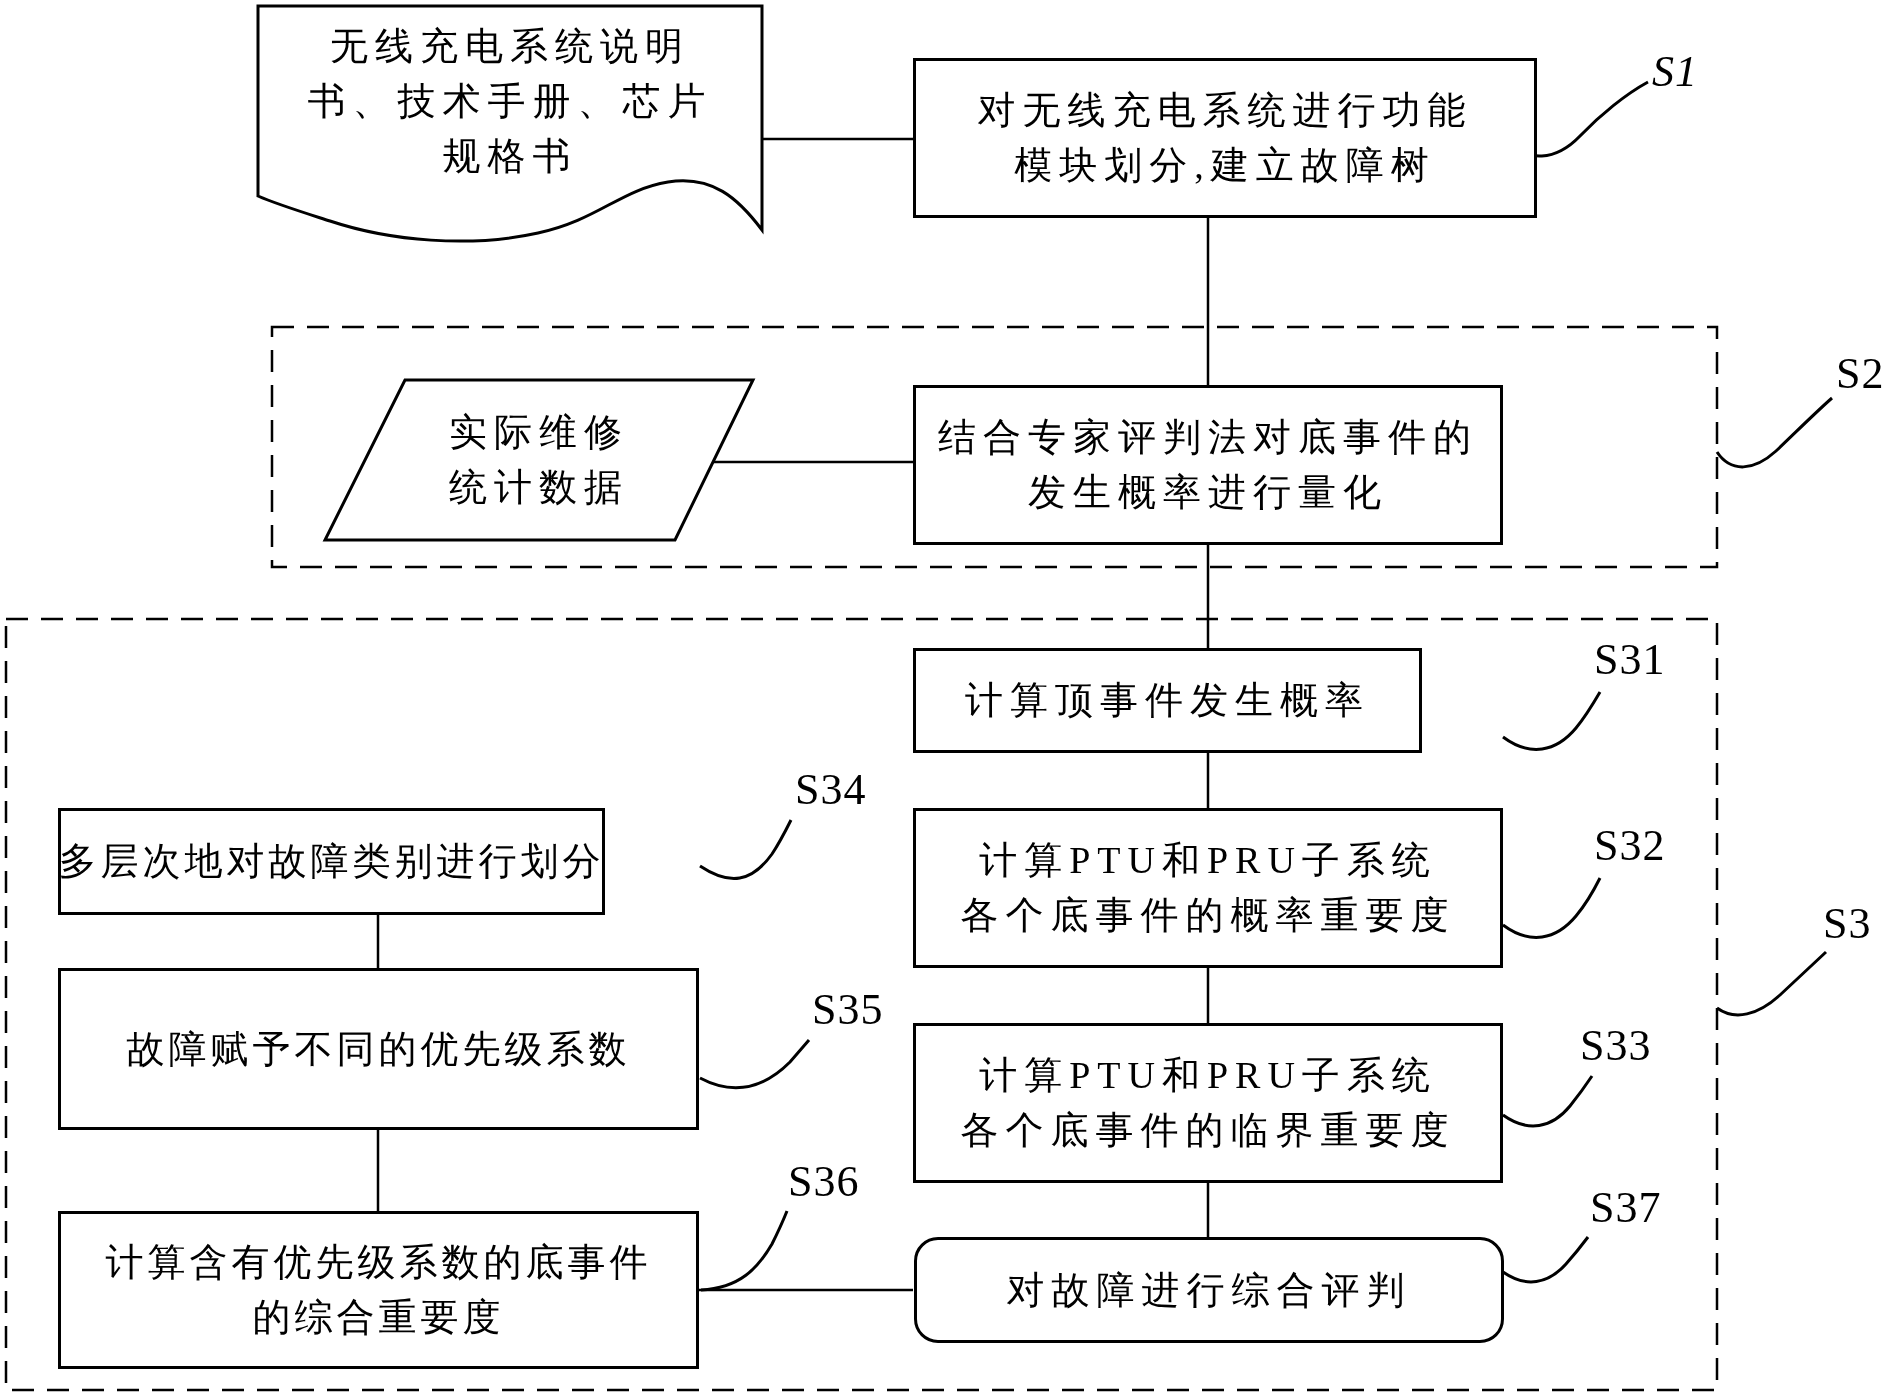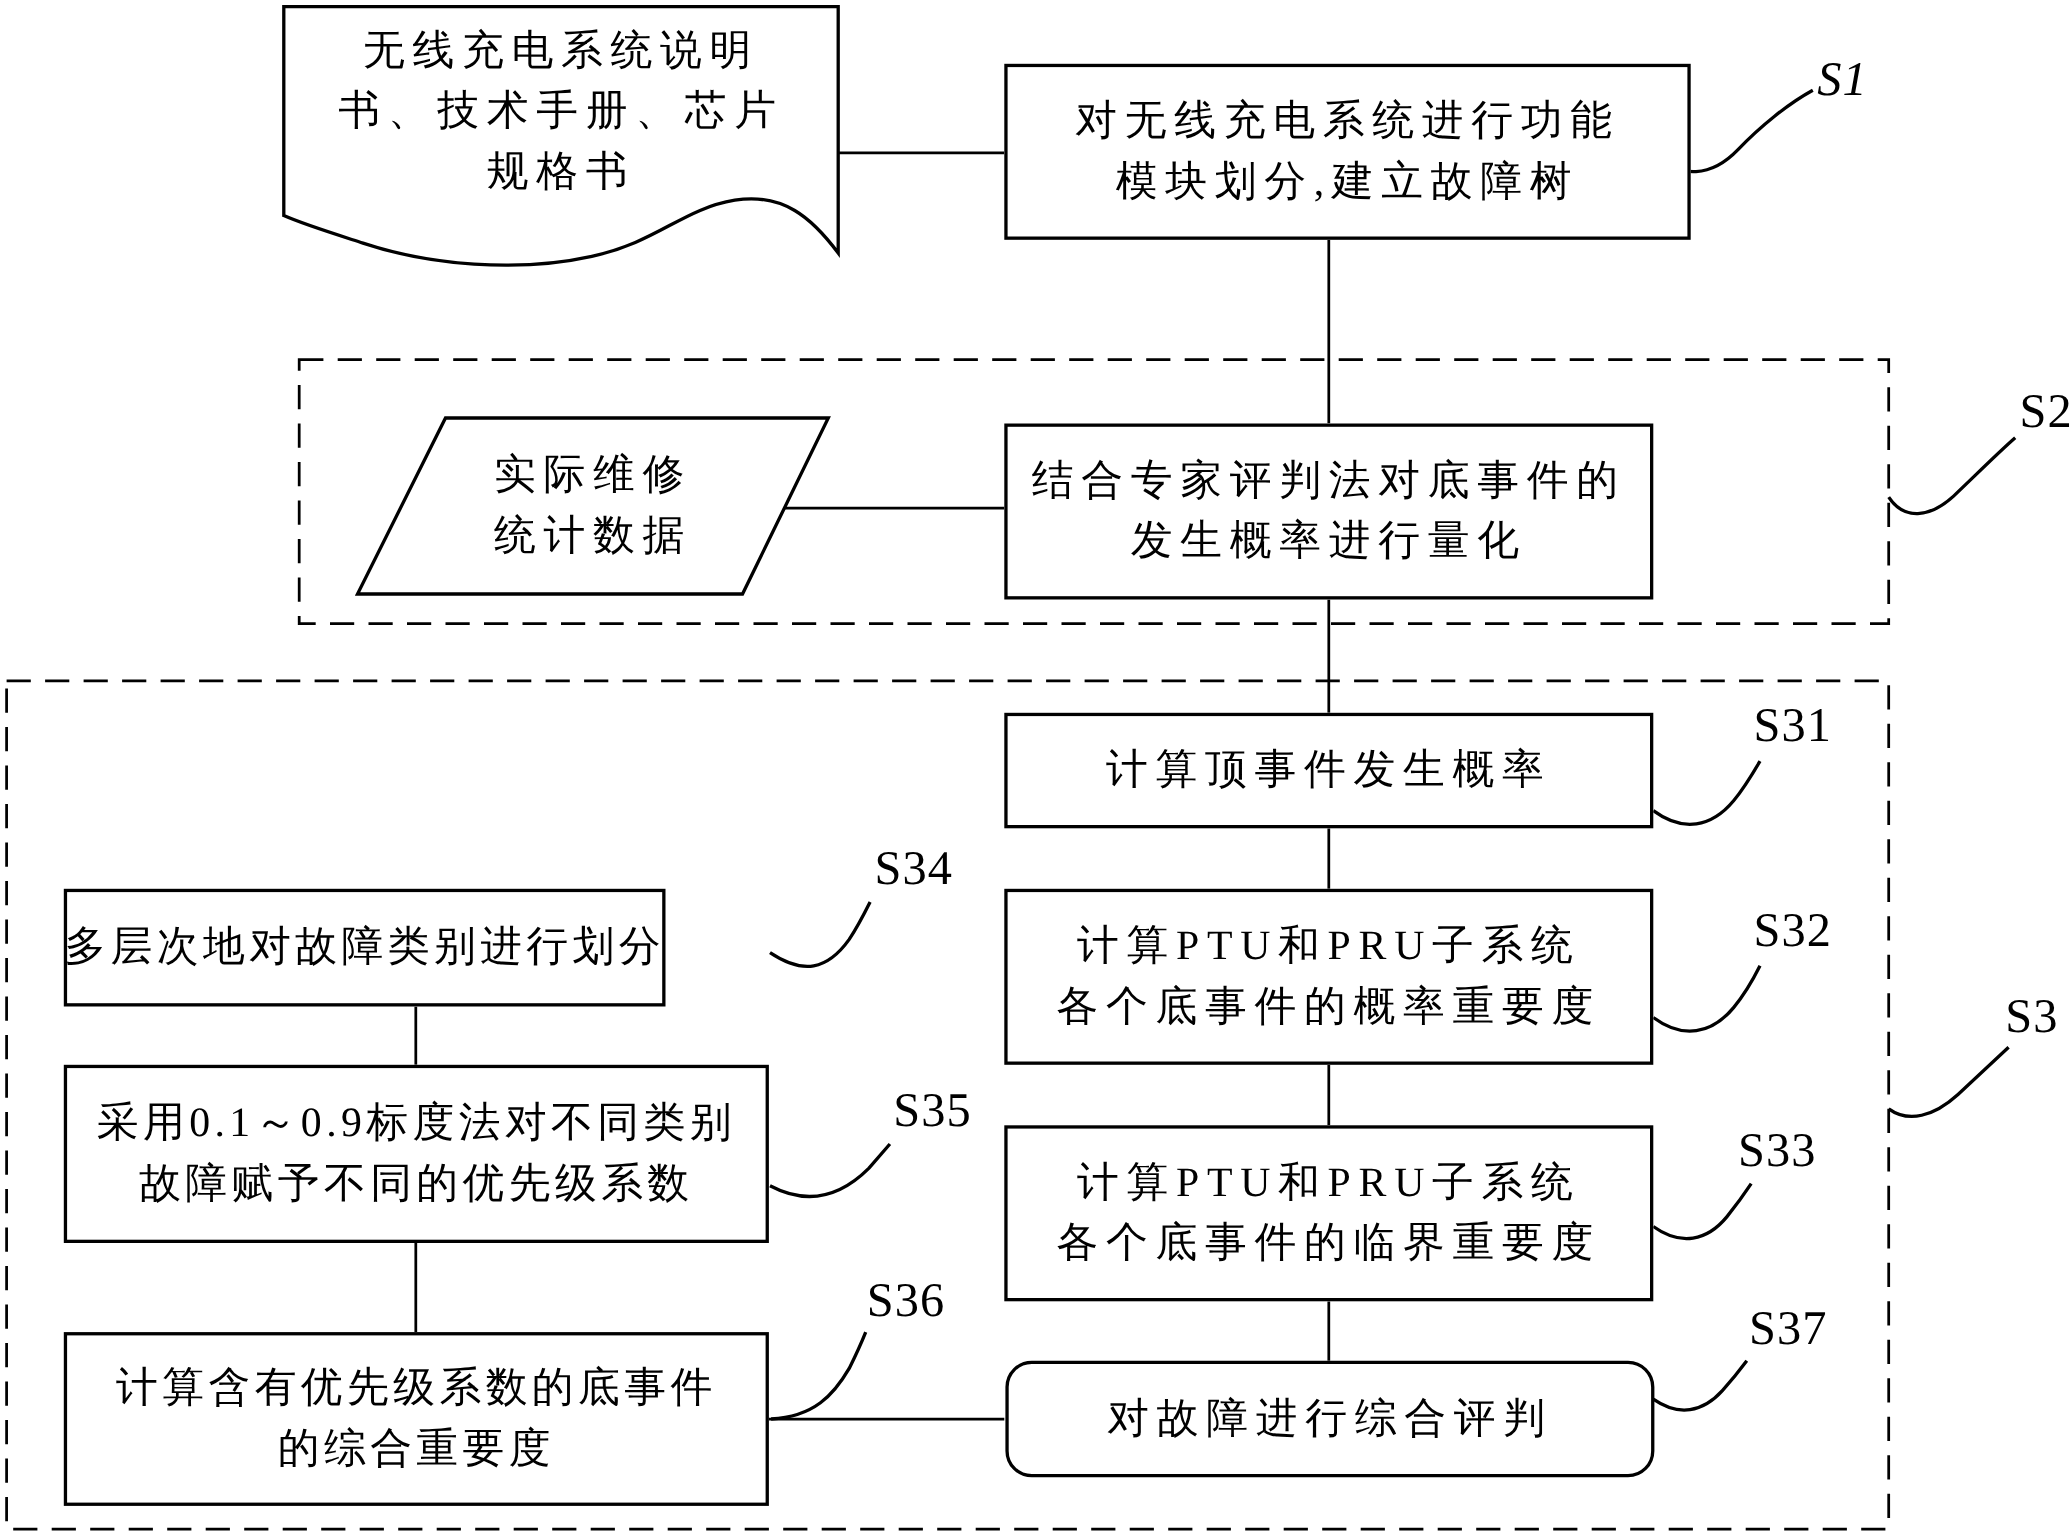--- a/index.html
+++ b/index.html
@@ -103,21 +103,21 @@
   <div class="shape-text" style="left:325px;top:380px;width:428px;height:160px;">
     <div class="ln">实际维修</div>
     <div class="ln">统计数据</div>
   </div>
 
   <div class="box" style="left:913px;top:385px;width:590px;height:160px;text-align:center;">
     <div class="ln">结合专家评判法对底事件的</div>
     <div class="ln">发生概率进行量化</div>
   </div>
 
-  <div class="box" style="left:913px;top:648px;width:590px;height:105px;">
+  <div class="box" style="left:913px;top:648px;width:509px;height:105px;">
     <div class="ln">计算顶事件发生概率</div>
   </div>
 
   <div class="box" style="left:913px;top:808px;width:590px;height:160px;">
     <div class="ln">计算PTU和PRU子系统</div>
     <div class="ln">各个底事件的概率重要度</div>
   </div>
 
   <div class="box" style="left:913px;top:1023px;width:590px;height:160px;">
     <div class="ln">计算PTU和PRU子系统</div>
@@ -126,21 +126,20 @@
 
   <div class="box" style="left:914px;top:1237px;width:590px;height:106px;border-radius:24px;">
     <div class="ln">对故障进行综合评判</div>
   </div>
 
   <div class="box" style="left:58px;top:808px;width:547px;height:107px;">
     <div class="ln ln-tight">多层次地对故障类别进行划分</div>
   </div>
 
   <div class="box" style="left:58px;top:968px;width:641px;height:162px;">
-    <div class="ln ln-tight">采用0.1～0.9标度法对不同类别</div>
     <div class="ln ln-tight">故障赋予不同的优先级系数</div>
   </div>
 
   <div class="box" style="left:58px;top:1211px;width:641px;height:158px;">
     <div class="ln ln-tight">计算含有优先级系数的底事件</div>
     <div class="ln ln-tight">的综合重要度</div>
   </div>
 
   <div class="step-label" style="left:1652px;top:50px;font-style:italic;">S1</div>
   <div class="step-label" style="left:1836px;top:352px;">S2</div>

